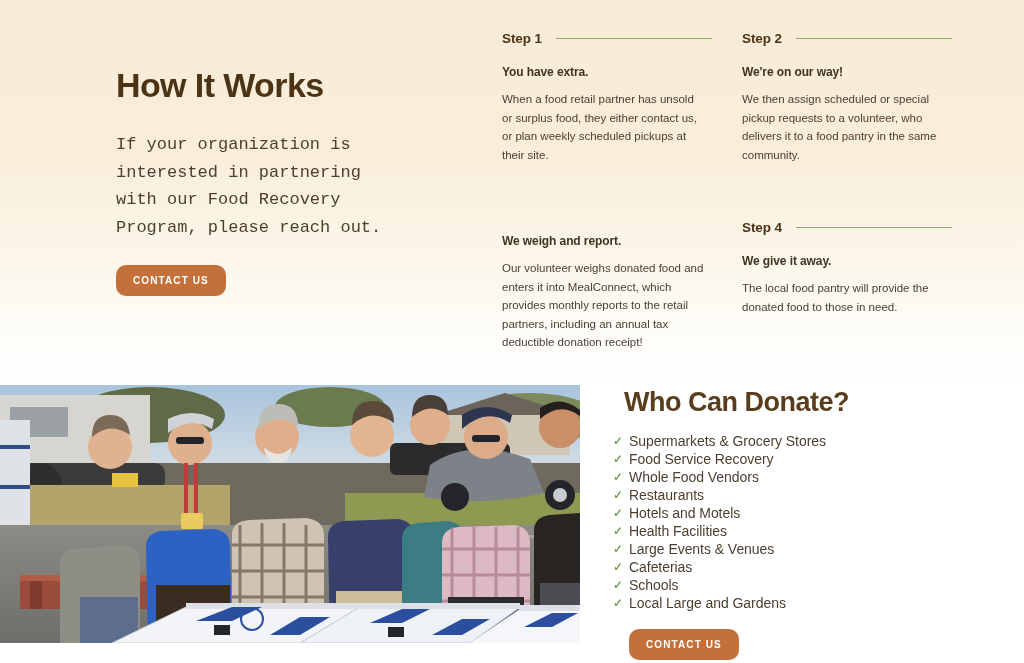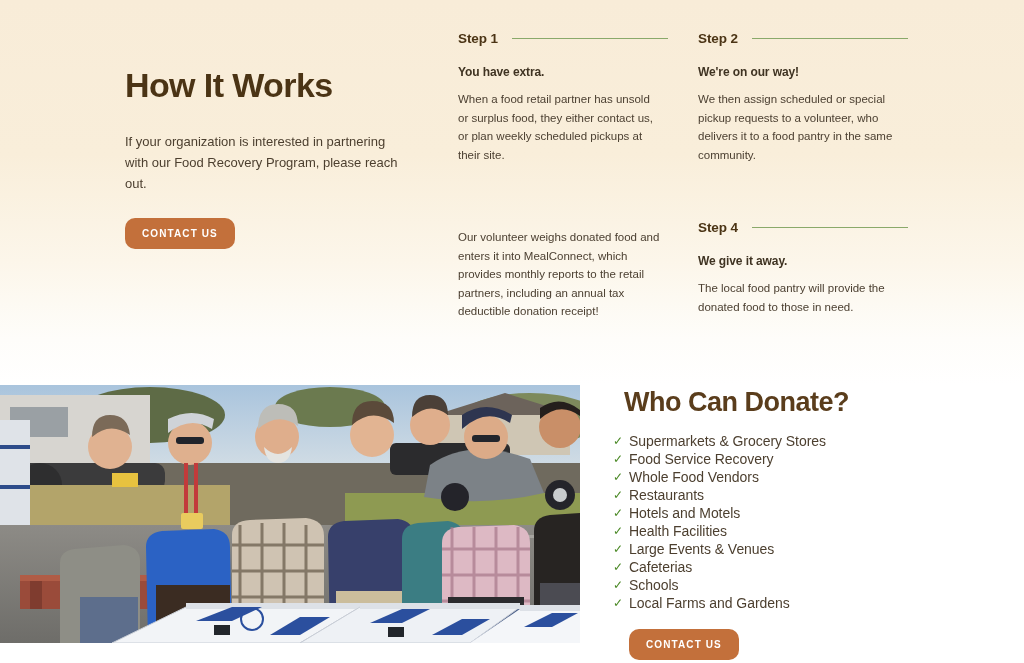--- a/index.html
+++ b/index.html
@@ -24,35 +24,35 @@
     height: 385px;
     background: linear-gradient(to bottom, #f8ecd8 0%, #f9eeda 40%, #fcf6ea 68%, #fefdfa 88%, #ffffff 100%);
   }
 
   
   .intro {
     position: absolute;
     left: 116px;
     top: 66px;
     width: 300px;
-    margin-left: 9px;
   }
   .intro-title {
     font-size: 34px;
     font-weight: 700;
     letter-spacing: -0.6px;
     color: #4b3415;
     line-height: 1.12;
   }
   .intro-body {
     margin-top: 27px;
-    font-size: 13px;
+    font-size: 17px;
     line-height: 1.62;
     color: #4c3f2f;
     width: 278px;
+    font-family: Liberation Mono, monospace;
   }
 
   .btn {
     display: inline-block;
     background: #c3703b;
     color: #ffffff;
     font-size: 10px;
     font-weight: 700;
     letter-spacing: 1.1px;
     padding: 11px 17px 10px 17px;
@@ -68,21 +68,21 @@
   .steps {
     position: absolute;
     left: 458px;
     top: 28px;
     width: 520px;
     display: grid;
     grid-template-columns: 239px 239px;
     column-gap: 1px;
     row-gap: 0px;
   }
-  .step { width: 226px; padding-bottom: 18px; }
+  .step { width: 226px; padding-bottom: 18px; margin-left: 44px; }
   .step.row2 { padding-top: 35px; }
 
   .step-head {
     display: flex;
     align-items: center;
     height: 20px;
   }
   .step-label {
     font-size: 13.5px;
     font-weight: 700;
@@ -202,20 +202,21 @@
     <div class="step">
       <div class="step-head">
         <span class="step-label">Step 2</span>
         <span class="step-rule"></span>
       </div>
       <div class="step-title">We're on our way!</div>
       <div class="step-body">We then assign scheduled or special pickup requests to a volunteer, who delivers it to a food pantry in the same community.</div>
     </div>
 
     <div class="step row2">
+      <div class="step-title">We weigh and report.</div>
       <div class="step-body">Our volunteer weighs donated food and enters it into MealConnect, which provides monthly reports to the retail partners, including an annual tax deductible donation receipt!</div>
     </div>
 
     <div class="step row2">
       <div class="step-head">
         <span class="step-label">Step 4</span>
         <span class="step-rule"></span>
       </div>
       <div class="step-title">We give it away.</div>
       <div class="step-body">The local food pantry will provide the donated food to those in need.</div>
@@ -384,21 +385,21 @@
       <li>
         <span class="check">✓</span>
         <span class="donate-item-label">Cafeterias</span>
       </li>
       <li>
         <span class="check">✓</span>
         <span class="donate-item-label">Schools</span>
       </li>
       <li>
         <span class="check">✓</span>
-        <span class="donate-item-label">Local Farms and Gardens</span>
+        <span class="donate-item-label">Local Large and Gardens</span>
       </li>
     </ul>
 
     <div class="donate-btn-wrap">
       <button class="btn">CONTACT US</button>
     </div>
   </div>
 
 </div>
 

